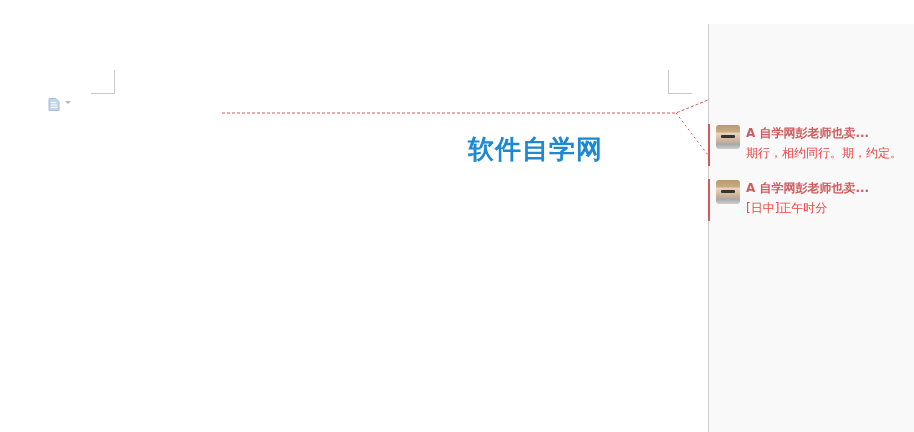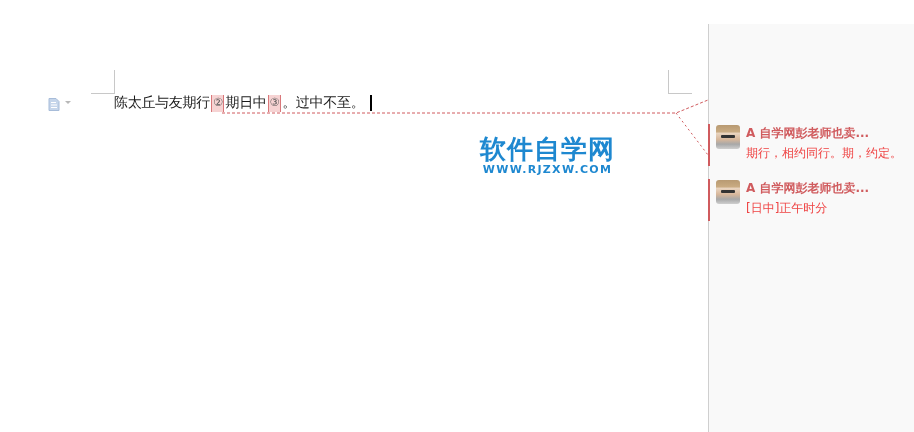--- a/index.html
+++ b/index.html
@@ -33,21 +33,21 @@
     .comment-ref {
       display: inline-block; background: #f6d3d3; border-left: 1px solid #d9777a; border-right: 1px solid #d9777a;
       font-size: 11px; color: #555; padding: 0 1px; height: 17px; line-height: 15px; margin: 0 1px;
     }
     .caret-cursor { display: inline-block; width: 2px; height: 16px; background: #000; margin-left: 6px; }
 
     
     .connectors { position: absolute; left: 0; top: 0; width: 914px; height: 432px; pointer-events: none; }
 
     
-    .watermark { position: absolute; left: 480px; top: 135px; text-align: center; }
+    .watermark { position: absolute; left: 468px; top: 135px; text-align: right; }
     .wm-title { font-size: 26px; font-weight: bold; color: #1e88d0; letter-spacing: 1px; line-height: 28px; }
     .wm-url { font-size: 11px; font-weight: bold; color: #1e88d0; letter-spacing: 1.3px; line-height: 12px; margin-top: 1px; }
 
     
     .comments-pane {
       position: absolute; left: 708px; top: 0; width: 206px; height: 432px;
       background: #f9f9f9; border-left: 1px solid #cfcfcf; margin-top: 24px;
     }
     .comment-card { position: absolute; left: -1px; width: 206px; height: 42px; }
     .comment-card .bar { position: absolute; left: 0; top: 0; width: 2px; height: 42px; background: #d05b5e; }
@@ -75,32 +75,23 @@
         <svg width="12" height="13" viewBox="0 0 12 13">
           <path d="M1 0.5 H8 L11 3.5 V12.5 H1 Z" fill="#c5d5ea" stroke="#a7bcd9" stroke-width="1"></path>
           <rect x="3" y="4" width="5" height="1" fill="#ffffff"></rect>
           <rect x="3" y="6.5" width="6" height="1" fill="#ffffff"></rect>
           <rect x="3" y="9" width="6" height="1" fill="#ffffff"></rect>
         </svg>
       </span>
       <span class="caret"></span>
     </div>
 
-    <div class="text-line">
-      <span>陈太丘与友期行</span>
-      <span class="comment-ref">②</span>
-      <span>期日中</span>
-      <span class="comment-ref">③</span>
-      <span>。过中不至。</span>
-      <span class="caret-cursor"></span>
-    </div>
 
     <div class="watermark">
       <div class="wm-title">软件自学网</div>
-      <div class="wm-url">WWW.RJZXW.COM</div>
     </div>
   </div>
 
   <svg class="connectors" viewBox="0 0 914 432">
     <polyline points="222,113 676,113 708,100" fill="none" stroke="#d05b5e" stroke-width="1" stroke-dasharray="3,2"></polyline>
     <polyline points="676,113 708,155" fill="none" stroke="#d05b5e" stroke-width="1" stroke-dasharray="2,3"></polyline>
   </svg>
 
   <div class="comments-pane">
     <div class="comment-card" style="top:100px;">

